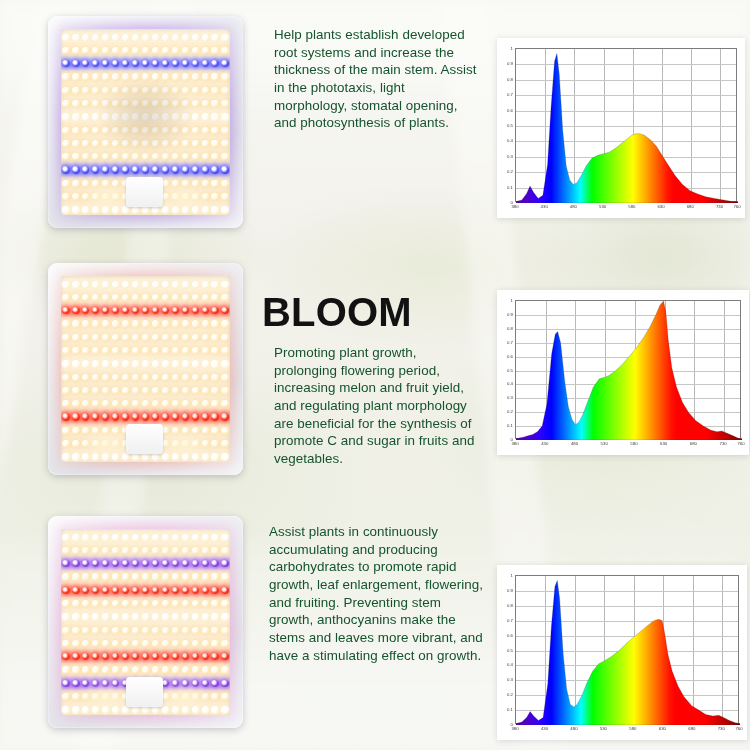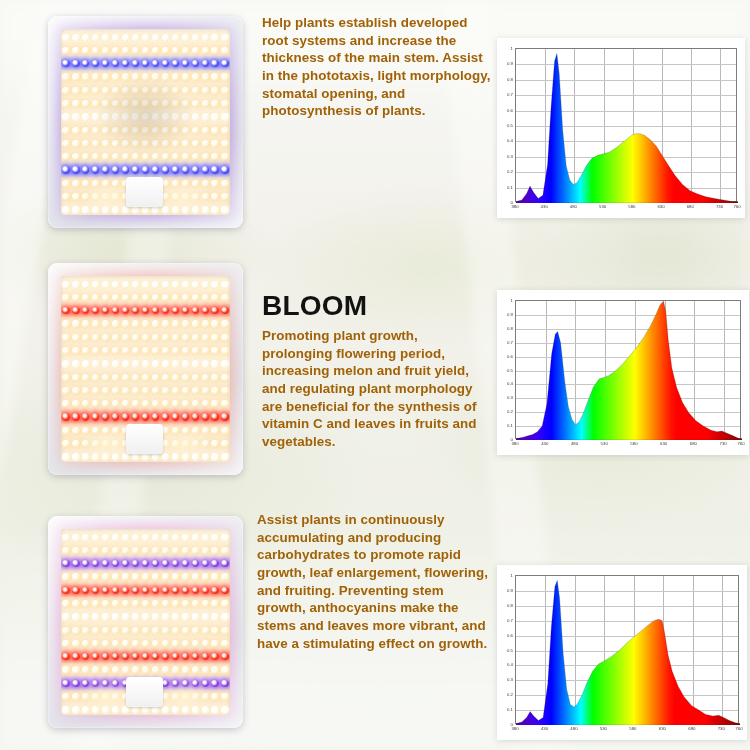--- a/index.html
+++ b/index.html
@@ -77,21 +77,21 @@
     background:radial-gradient(ellipse at center, rgba(255,246,214,.95), rgba(255,240,200,0) 72%);}
   .darkpatch{position:absolute;filter:blur(1px);opacity:.55;}
 
   
   .textCol{flex:0 0 auto;position:relative;}
   .heading{
     font-weight:bold;color:#121212;letter-spacing:.2px;line-height:1;
     margin:0 0 7px 0;
   }
   .body{
-    font-weight:bold;color:#a16207;line-height:1.32;margin:0;
+    font-weight:normal;color:#14532d;line-height:1.32;margin:12px;
     letter-spacing:.05px;
   }
 
   
   .chartCard{
     position:absolute;background:#fff;box-shadow:0 1px 6px rgba(70,70,70,.18);
     z-index:3;
   }
   .plot{position:absolute;background:#fff;border:1px solid #7c7c7c;box-sizing:border-box;}
   .gv{position:absolute;top:0;bottom:0;width:1px;background:#b9b9b9;}
@@ -757,22 +757,22 @@
             <div class="led ledW2"></div>
             <div class="led ledW2"></div>
           </div>
           <div class="hotspot" style="left: 20.28px; top: 157.17px; width: 50.7px; height: 21.39px;"></div>
           <div class="hotspot" style="left: 98.02px; top: 157.17px; width: 50.7px; height: 21.39px;"></div>
         </div>
         <div class="driver" style="left: 78.065px; top: 160.87px; width: 37.18px; height: 29.76px;"></div>
       </div>
   </div>
   <div class="textCol" style="margin-left:19px;margin-top:42px;width:230px;">
-    <h2 class="heading" style="font-size:28px;">BLOOM</h2>
-    <p class="body" style="font-size:13.4px;">Promoting plant growth, prolonging flowering period, increasing melon and fruit yield, and regulating plant morphology are beneficial for the synthesis of vitamin C and leaves in fruits and vegetables.</p>
+    <h2 class="heading" style="font-size:40px;">BLOOM</h2>
+    <p class="body" style="font-size:13.4px;">Promoting plant growth, prolonging flowering period, increasing melon and fruit yield, and regulating plant morphology are beneficial for the synthesis of promote C and sugar in fruits and vegetables.</p>
   </div>
   <div class="chartCard" id="card2" style="left:497px;top:40px;width:252px;height:165px;">
       <div class="plot" style="left: 18px; top: 10px; width: 226px; height: 139px;">
         <div class="gv" style="left: 29.7368px;"></div>
         <div class="gv" style="left: 59.4737px;"></div>
         <div class="gv" style="left: 89.2105px;"></div>
         <div class="gv" style="left: 118.947px;"></div>
         <div class="gv" style="left: 148.684px;"></div>
         <div class="gv" style="left: 178.421px;"></div>
         <div class="gv" style="left: 208.158px;"></div>

